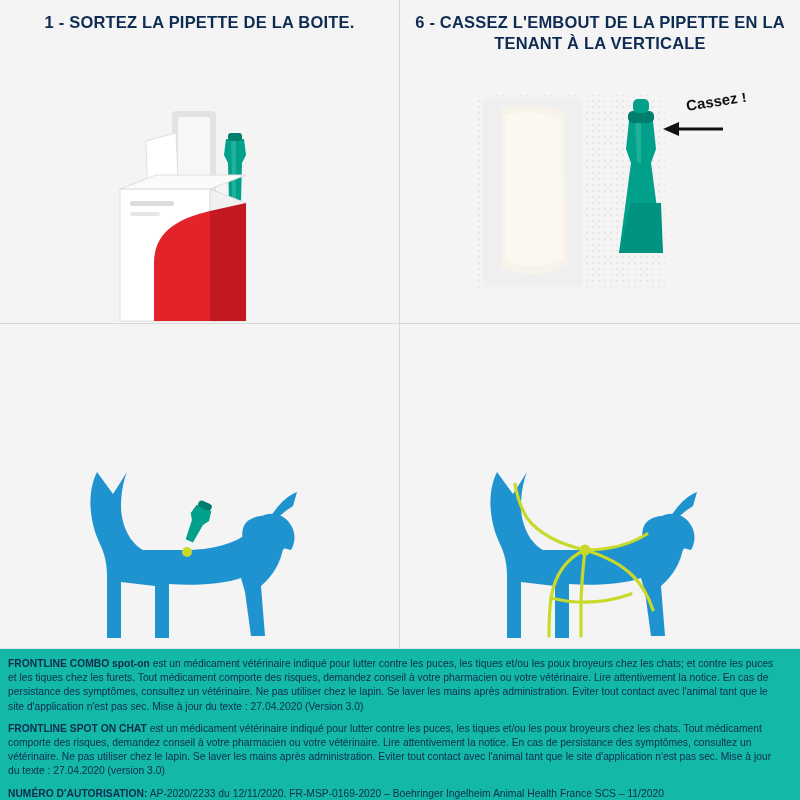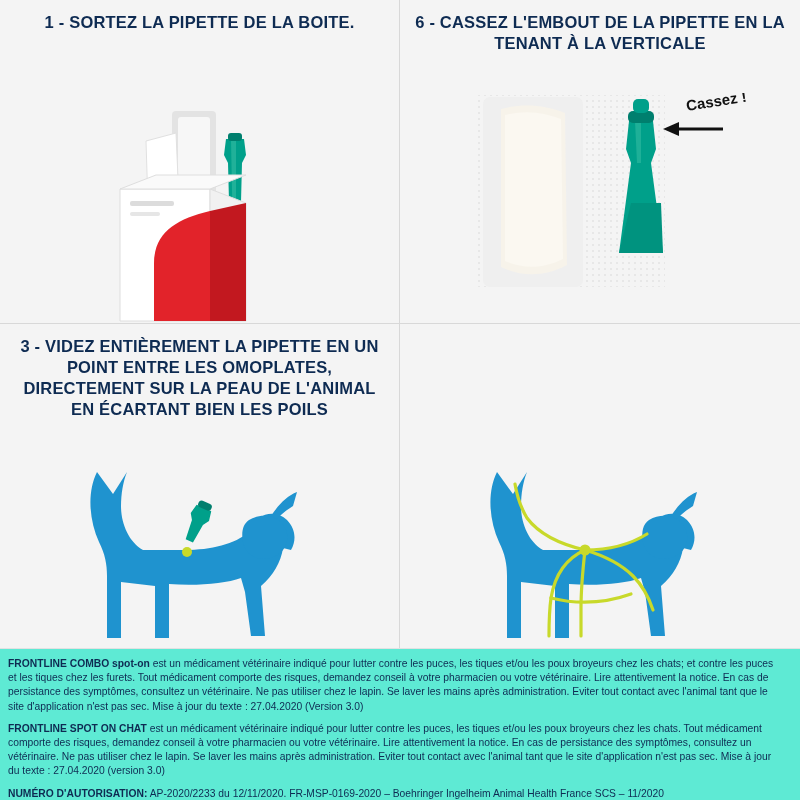--- a/index.html
+++ b/index.html
@@ -55,21 +55,21 @@
   }
   .art svg { display: block; margin: 0 auto; }
 
   
   .legal {
     position: absolute;
     left: 0;
     top: 648px;
     width: 800px;
     height: 152px;
-    background: #5eead4;
+    background: #14b8a6;
     box-sizing: border-box;
     padding: 8px 24px 4px 8px;
     border-top: 1px solid #e2e2e2;
   }
   .legal p {
     margin: 0 0 8px 0;
     font-size: 10.3px;
     line-height: 1.38;
     color: #0e2b52;
     text-align: left;
@@ -149,21 +149,20 @@
             <path d="M288 36 L240 36" stroke="#111111" stroke-width="3" fill="none"></path>
             <polygon points="228,36 244,29 244,43" fill="#111111"></polygon>
           </g>
 
           <text x="252" y="18" font-family="Liberation Sans, sans-serif" font-size="15" font-weight="bold" fill="#111111" transform="rotate(-9 252 18)">Cassez !</text>
         </svg>
       </div>
     </div>
 
     <div class="cell border-r">
-      <div class="step-title">3 - VIDEZ ENTIÈREMENT LA PIPETTE EN UN POINT ENTRE LES OMOPLATES, DIRECTEMENT SUR LA PEAU DE L'ANIMAL EN ÉCARTANT BIEN LES POILS</div>
       <div class="art" style="height:190px;">
         <svg width="330" height="190" viewBox="0 0 330 190" xmlns="http://www.w3.org/2000/svg">
 
           <g fill="#1f93cf">
             <path d="M62 14 C52 34 54 62 64 84 C70 96 72 106 72 118 L72 180 L86 180 L86 124 L120 128 L120 180 L134 180 L134 126 C160 128 190 126 206 120 L210 134 L216 178 L230 178 L226 128 C238 118 246 104 248 90 L256 92 C262 82 260 70 252 62 C244 54 232 54 224 60 L214 74 C200 86 176 92 150 92 L108 92 C94 84 86 66 86 48 C86 36 88 24 92 14 L78 36 Z"></path>
             <path d="M236 58 C244 46 252 38 262 34 L258 48 C252 52 246 56 241 62 Z"></path>
           </g>
 
           <g fill="#1f93cf">
             <path d="M214 62 C228 54 244 58 250 70 C256 82 250 96 236 100 C222 104 210 96 208 84 C206 74 208 66 214 62 Z"></path>

